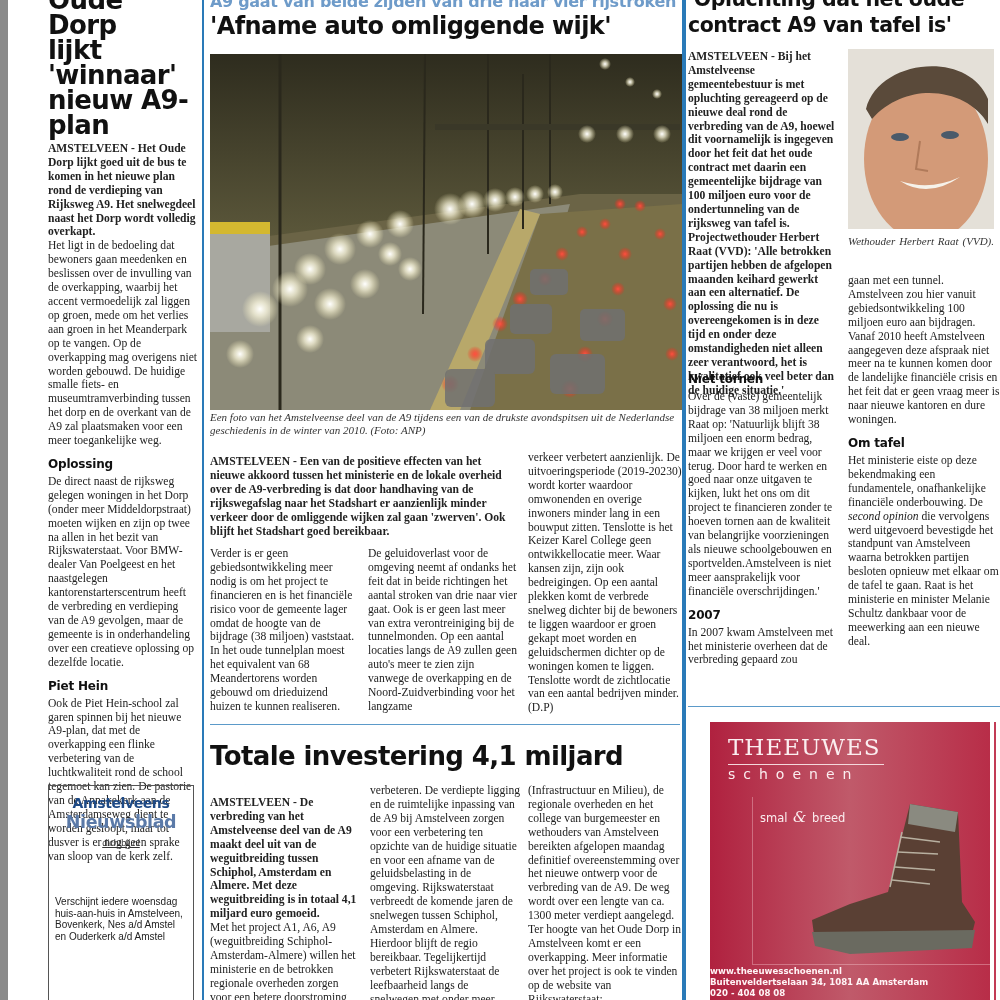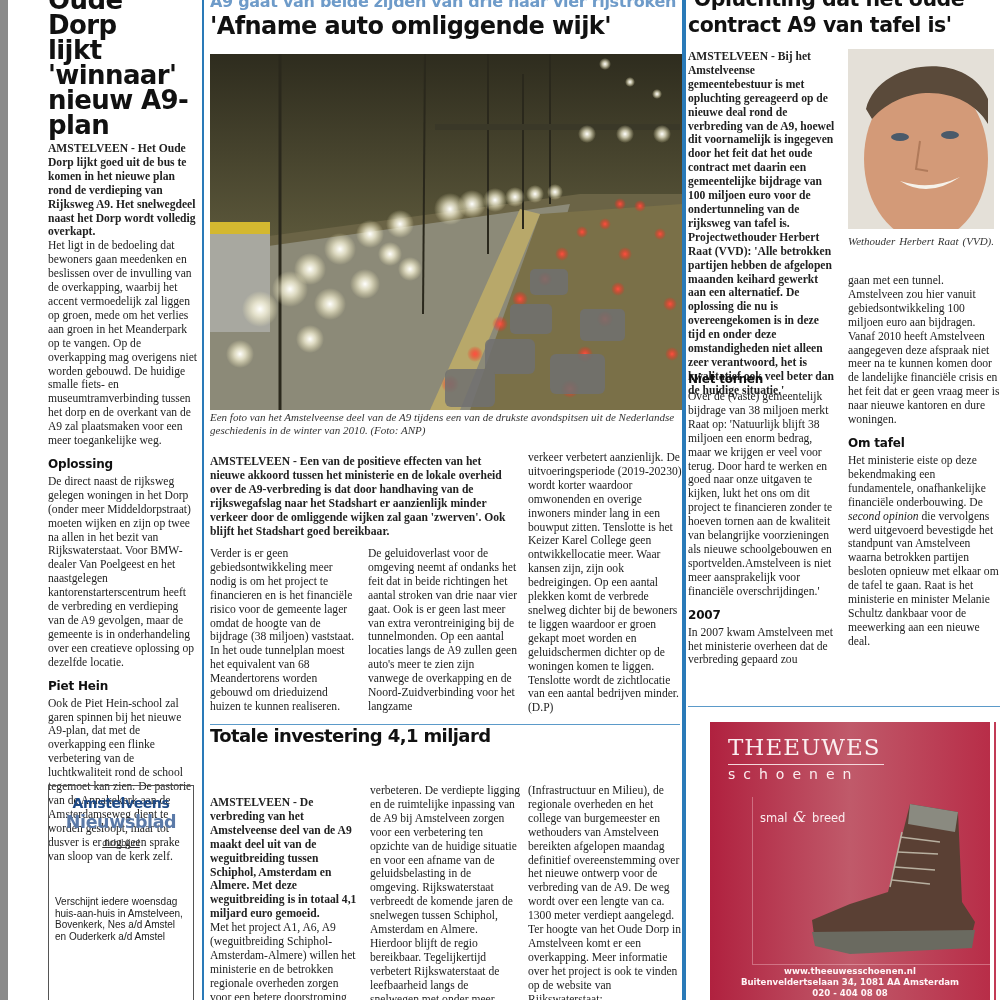--- a/index.html
+++ b/index.html
@@ -23,41 +23,41 @@
   .col-mid { position: absolute; left: 210px; top: 0; width: 470px; height: 1000px; }
   .kicker { position: absolute; left: 0; top: -8px; font-family: "DejaVu Sans", sans-serif; font-weight: bold; font-size: 16px; color: #6e9bc9; white-space: nowrap; letter-spacing: -0.3px; }
   .main-head { position: absolute; left: 0; top: 12px; font-family: "DejaVu Sans", sans-serif; font-weight: bold; font-size: 24px; color: #111; white-space: nowrap; letter-spacing: -0.6px; }
   .photo { position: absolute; left: 0; top: 54px; width: 472px; height: 356px; overflow: hidden; background: #3c3a26; }
   .caption { position: absolute; left: 0; top: 411px; width: 470px; font-style: italic; font-size: 11px; line-height: 13px; color: #333; }
   .mid-lead { position: absolute; left: 0; top: 451px; width: 305px; }
   .mid-c1 { position: absolute; left: 0; top: 547px; width: 150px; }
   .mid-c2 { position: absolute; left: 158px; top: 547px; width: 150px; }
   .mid-c3 { position: absolute; left: 318px; top: 451px; width: 155px; }
   .hrule { position: absolute; height: 1px; background: #5b9ac9; }
-  .head2 { position: absolute; left: 0; top: 725px; font-family: "DejaVu Sans", sans-serif; font-weight: bold; font-size: 18px; color: #111; white-space: nowrap; letter-spacing: -0.6px; }
+  .head2 { position: absolute; left: 0; top: 741px; font-family: "DejaVu Sans", sans-serif; font-weight: bold; font-size: 26px; color: #111; white-space: nowrap; letter-spacing: -0.6px; }
   .b-c1 { position: absolute; left: 0; top: 784px; width: 150px; }
   .b-c2 { position: absolute; left: 160px; top: 784px; width: 150px; }
   .b-c3 { position: absolute; left: 318px; top: 784px; width: 155px; }
 
   .col-right { position: absolute; left: 688px; top: 0; width: 312px; height: 1000px; }
   .right-head { position: absolute; left: 0; top: -14px; width: 312px; font-family: "DejaVu Sans", sans-serif; font-weight: bold; font-size: 20.5px; line-height: 26px; color: #111; letter-spacing: -0.5px; }
   .r-lead { position: absolute; left: 0; top: 46px; width: 148px; }
   .portrait { position: absolute; left: 160px; top: 49px; width: 146px; height: 180px; overflow: hidden; background: #d8d4cc; }
   .portrait-cap { position: absolute; left: 160px; top: 235px; width: 146px; font-style: italic; font-size: 11px; line-height: 13px; text-align: justify; text-align-last: justify; color: #333; }
   .r-c1 { position: absolute; left: 0; top: 260px; width: 150px; }
   .r-c2 { position: absolute; left: 160px; top: 274px; width: 152px; }
   .ad { position: absolute; left: 22px; top: 722px; width: 280px; height: 283px; background: linear-gradient(90deg, #b0213f 0%, #c05a6a 50%, #b82d48 100%); overflow: hidden; }
   .ad-brand { position: absolute; left: 18px; top: 12px; font-family: "DejaVu Serif", serif; font-size: 23px; color: #fbeef0; letter-spacing: 1px; }
   .ad-rule { position: absolute; left: 18px; top: 42px; width: 156px; height: 1px; background: #f4d8dc; }
   .ad-sub { position: absolute; left: 18px; top: 44px; font-family: "DejaVu Sans", sans-serif; font-size: 14px; color: #fbeef0; letter-spacing: 8px; }
   .ad-tag { position: absolute; left: 50px; top: 86px; font-family: "DejaVu Sans", sans-serif; font-size: 11.5px; color: #fbeef0; }
   .ad-amp { font-family: "DejaVu Serif", serif; font-style: italic; font-size: 15px; margin: 0 2px; }
   .ad-boot { position: absolute; left: 80px; top: 70px; width: 200px; height: 170px; }
   .ad-frame { position: absolute; left: 42px; top: 75px; width: 240px; height: 168px; border-left: 1px solid rgba(255,220,225,0.35); border-bottom: 1px solid rgba(255,220,225,0.35); }
-  .ad-foot { position: absolute; left: 0; top: 244px; width: 280px; text-align: center; font-family: "DejaVu Sans", sans-serif; font-weight: bold; font-size: 8.6px; line-height: 11px; color: #fff4f6; }
+  .ad-foot { position: absolute; left: 0; top: 244px; width: 280px; text-align: left; font-family: "DejaVu Sans", sans-serif; font-weight: bold; font-size: 8.6px; line-height: 11px; color: #fff4f6; }
   .vline.red { background: #c23b55; }
   .italic { font-style: italic; }
 </style>
 </head>
 <body>
 
 <div class="gutter"></div>
 
 <div class="col-left">
   <div class="headline-left">

